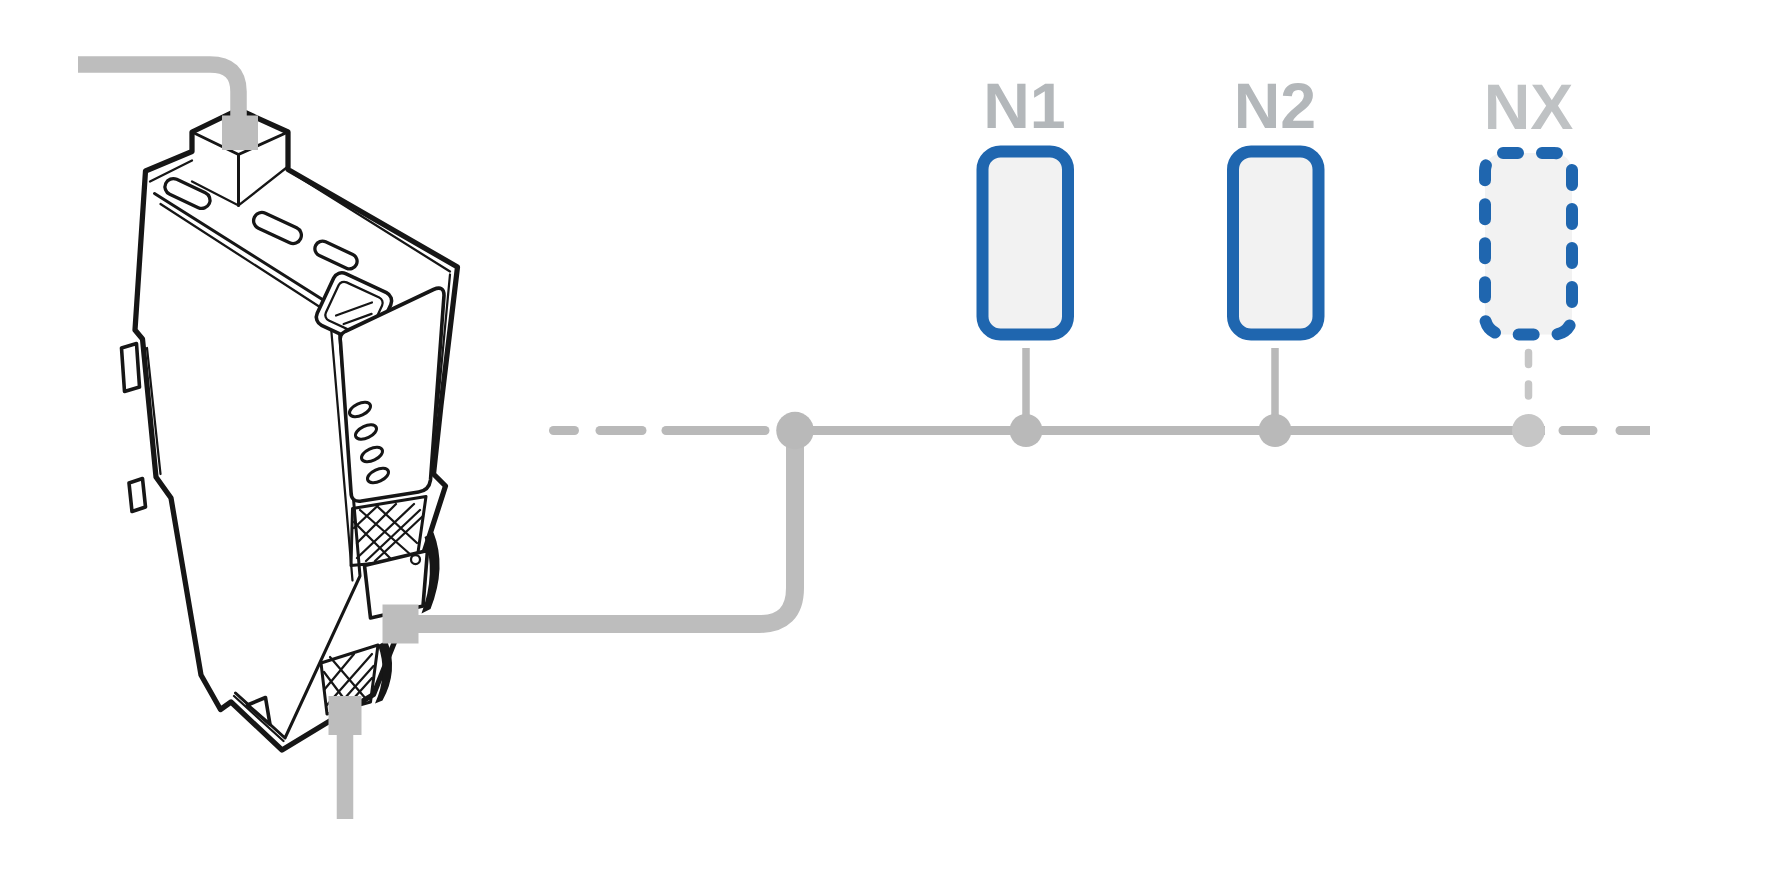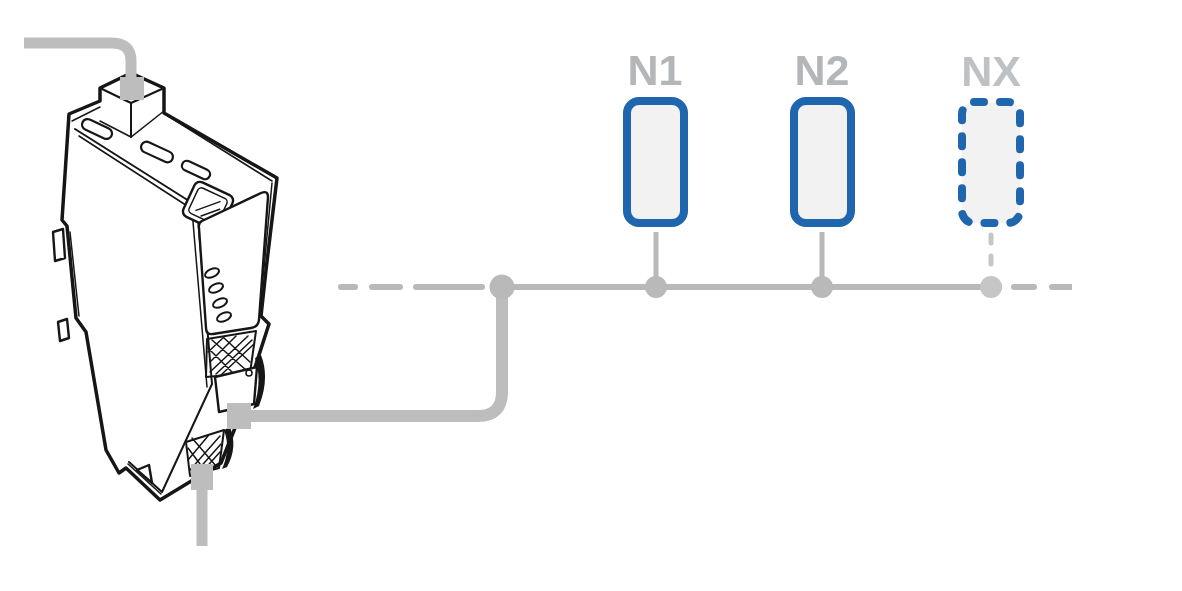--- a/index.html
+++ b/index.html
@@ -2,20 +2,21 @@
 <html style="--accent-blue: #1f66af; --node-fill: #f2f2f2; --wire-gray: #bdbdbd; --bus-gray: #b9b9b9; --bus-gray-light: #c6c6c6; --label-gray: #b3b7ba; --label-gray-light: #bfc2c4; --ink: #161616;"><head>
 <meta charset="utf-8">
 <style>
   html,body{margin:0;padding:0;background:#ffffff;}
   .stage{
     position:relative;
     width:1072px;height:591px;
     background:#ffffff;
     overflow:hidden;
     font-family:"Liberation Sans",sans-serif;
+    padding-left:28px;
   }
   svg{display:block}
   
   .body{fill:#ffffff;stroke:var(--ink);stroke-width:3.5;stroke-linejoin:round;}
   .part{fill:#ffffff;stroke:var(--ink);stroke-width:2.4;stroke-linejoin:round;}
   .ln{fill:none;stroke:var(--ink);stroke-width:2;stroke-linejoin:round;stroke-linecap:round;}
   .thin{fill:none;stroke:var(--ink);stroke-width:1.5;stroke-linecap:round;}
   .vent{fill:#ffffff;stroke:var(--ink);stroke-width:2.2;}
   .led{fill:#ffffff;stroke:var(--ink);stroke-width:2;}
   .shadow{fill:var(--ink);stroke:none;}

